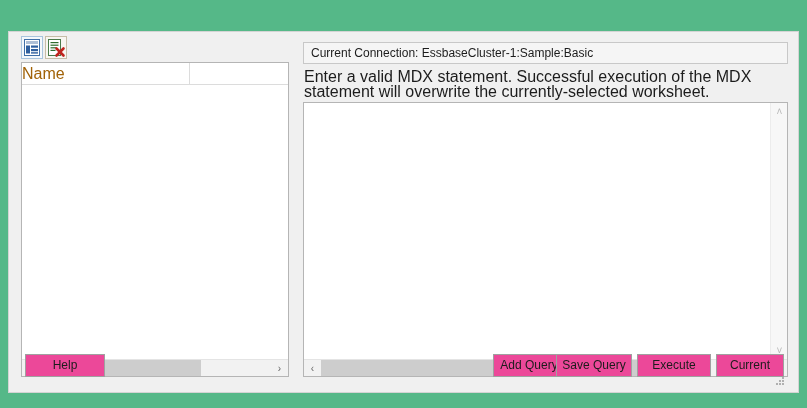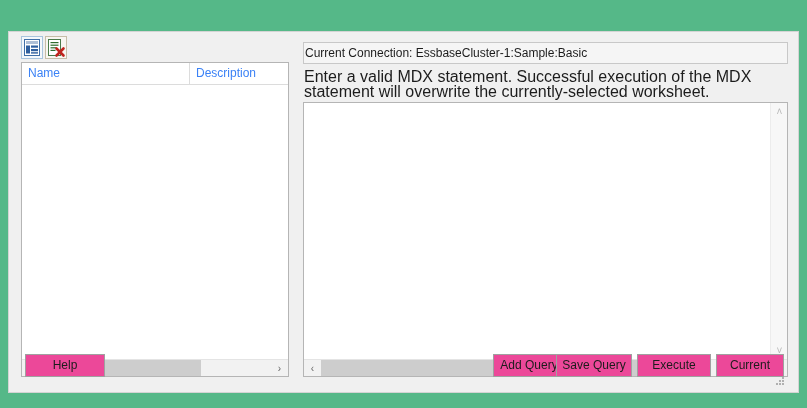--- a/index.html
+++ b/index.html
@@ -111,24 +111,23 @@
     position: absolute;
     left: 0; top: 0;
     width: 100%;
     height: 22px;
     background: #ffffff;
     border-bottom: 1px solid #dcdcdc;
     box-sizing: border-box;
     display: flex;
   }
   .list-header .col {
-    font-size: 12px;
-    color: #3b82f6;
+    font-size: 16px;
+    color: #a16207;
     line-height: 21px;
-    padding-left: 6px;
     box-sizing: border-box;
     background: #ffffff;
   }
   .list-header .col-name {
     width: 168px;
     border-right: 1px solid #dcdcdc;
   }
   .list-header .col-desc {
     width: 98px;
   }
@@ -147,21 +146,21 @@
     left: 294px;
     top: 10px;
     width: 485px;
     height: 22px;
     background: #f5f5f5;
     border: 1px solid #c8c8c8;
     box-sizing: border-box;
     font-size: 12px;
     color: #1c1c1c;
     line-height: 20px;
-    padding-left: 1px;
+    padding-left: 7px;
     overflow: hidden;
     white-space: nowrap;
   }
   .instructions {
     position: absolute;
     left: 295px;
     top: 37px;
     width: 484px;
     font-size: 16px;
     color: #1c1c1c;
@@ -317,21 +316,20 @@
             <line x1="10.5" y1="11.5" x2="17.5" y2="18.5"></line>
             <line x1="17.5" y1="11.5" x2="10.5" y2="18.5"></line>
           </g>
         </svg>
       </span>
     </div>
 
     <div class="list-panel">
       <div class="list-header">
         <div class="col col-name">Name</div>
-        <div class="col col-desc">Description</div>
       </div>
       <div class="list-rows"></div>
       <div class="hscroll" style="width:100%;">
         <div class="sb-arrow">‹</div>
         <div class="sb-track">
           <div class="sb-thumb" style="left:0; width:162px;"></div>
         </div>
         <div class="sb-arrow">›</div>
       </div>
     </div>

